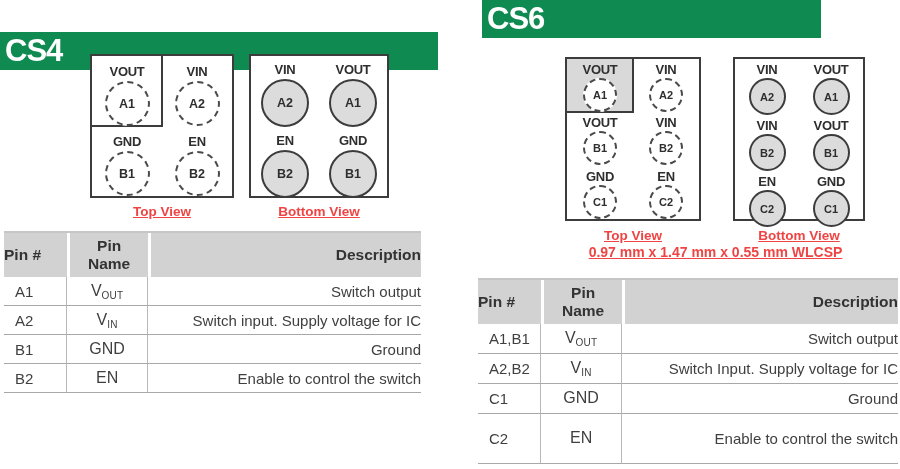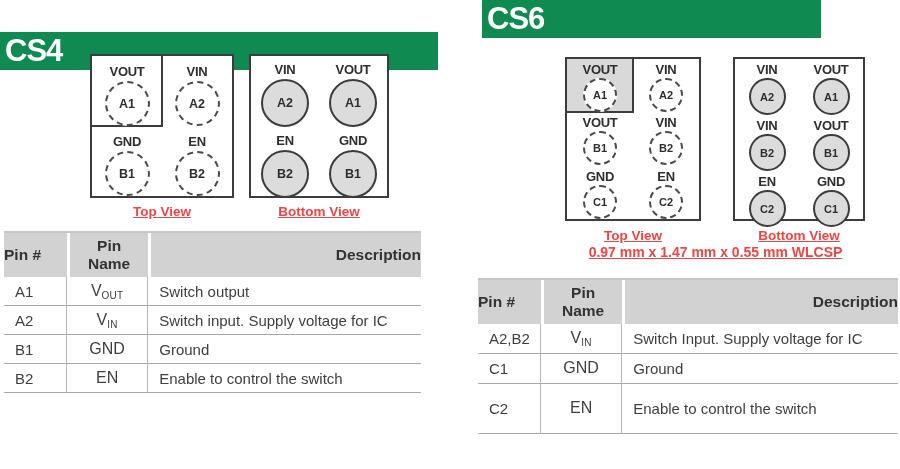--- a/index.html
+++ b/index.html
@@ -65,21 +65,21 @@
   .pin-table th.c-pin  { width:63px; text-align:left; }
   .pin-table th.c-name { width:80px; text-align:center; border-left:3px solid #fff;
                          padding:0 18px; }
   .pin-table th.c-desc { text-align:right; padding-left:11px; border-left:3px solid #fff; }
   .pin-table td { font-size:15px; color:#3f3f3f; vertical-align:middle;
                   border-bottom:1px solid #a8a8a8; height:29px; }
   #cs6-table td { height:30px; }
   #cs6-table tr.tall td { height:50px; }
   .pin-table td.c-pin  { padding-left:11px; border-right:1px solid #b8b8b8; }
   .pin-table td.c-name { text-align:center; border-right:1px solid #b8b8b8; font-size:16px; }
-  .pin-table td.c-desc { padding-left:11px; }
+  .pin-table td.c-desc { padding-left:11px;text-align:right; }
   .pin-table sub { font-size:10px; vertical-align:-3px; letter-spacing:0.2px; }
 </style>
 </head>
 <body>
 
 <div id="stage">
 
   <div class="title-bar" id="cs4-bar">
     <span>CS4</span>
   </div>
@@ -224,20 +224,25 @@
   <table class="pin-table" id="cs6-table">
     <thead>
       <tr>
         <th class="c-pin">Pin #</th>
         <th class="c-name">Pin Name</th>
         <th class="c-desc">Description</th>
       </tr>
     </thead>
     <tbody>
       <tr>
+        <td class="c-pin">A1,B1</td>
+        <td class="c-name"><span>V</span><sub>OUT</sub></td>
+        <td class="c-desc">Switch output</td>
+      </tr>
+      <tr>
         <td class="c-pin">A2,B2</td>
         <td class="c-name"><span>V</span><sub>IN</sub></td>
         <td class="c-desc">Switch Input. Supply voltage for IC</td>
       </tr>
       <tr>
         <td class="c-pin">C1</td>
         <td class="c-name"><span>GND</span><sub></sub></td>
         <td class="c-desc">Ground</td>
       </tr>
       <tr class="tall">

